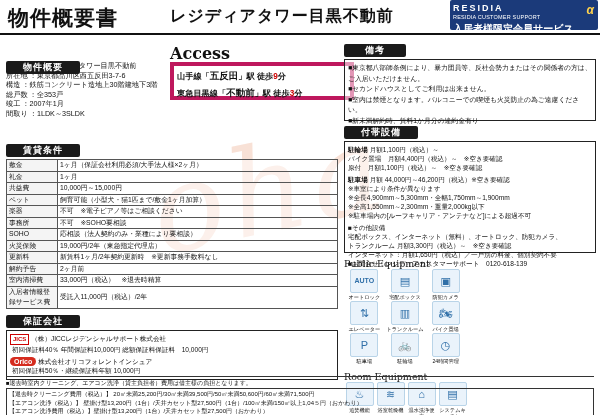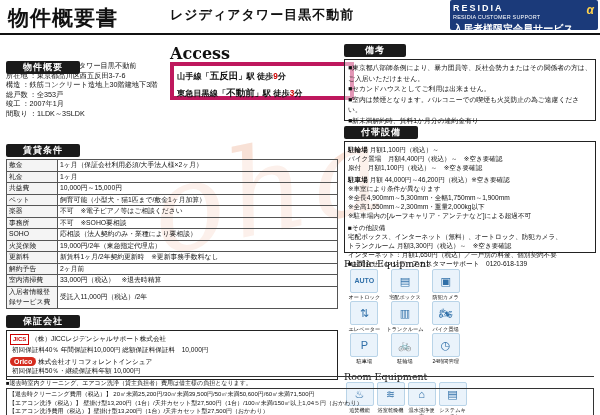--- a/index.html
+++ b/index.html
@@ -15,21 +15,21 @@
 
   
   .hdr{position:absolute;left:0;top:0;width:600px;height:36px;}
   .hdr-title{
     position:absolute;left:8px;top:4px;
     font-size:21px;font-weight:bold;letter-spacing:1px;
     font-family:"DejaVu Sans",sans-serif;
   }
   .hdr-sub{
     position:absolute;left:170px;top:6px;
-    font-size:13px;font-weight:bold;letter-spacing:1px;
+    font-size:16px;font-weight:bold;letter-spacing:1px;
     font-family:Liberation Sans, sans-serif;
     text-align:right;
   }
   .hdr-rule{position:absolute;left:0;top:33px;width:600px;height:2px;background:#111;}
   .hdr-badge{
     position:absolute;right:2px;top:0px;width:148px;height:30px;
     background:#1b3a7a;color:#fff;border-radius:2px;
     font-size:6.5px;line-height:1.35;padding:2px 3px;box-sizing:border-box;
   }
   .hdr-badge .b1{font-size:9px;font-weight:bold;letter-spacing:2px;}

